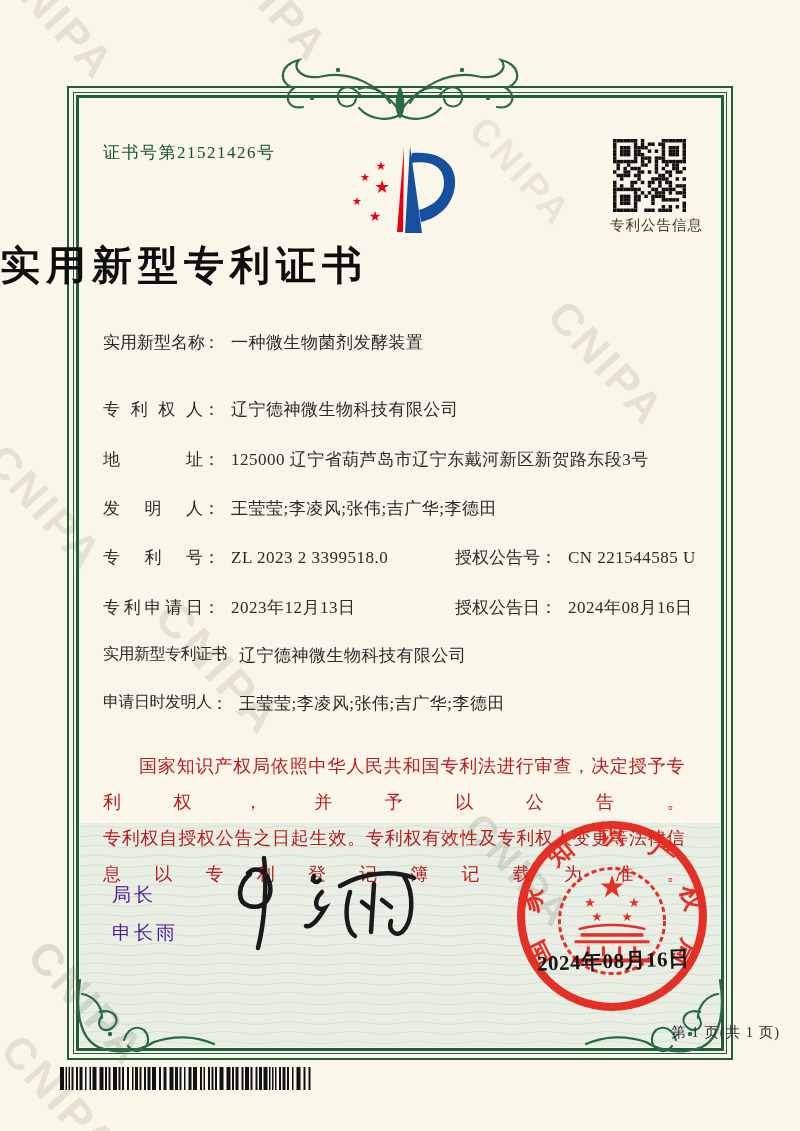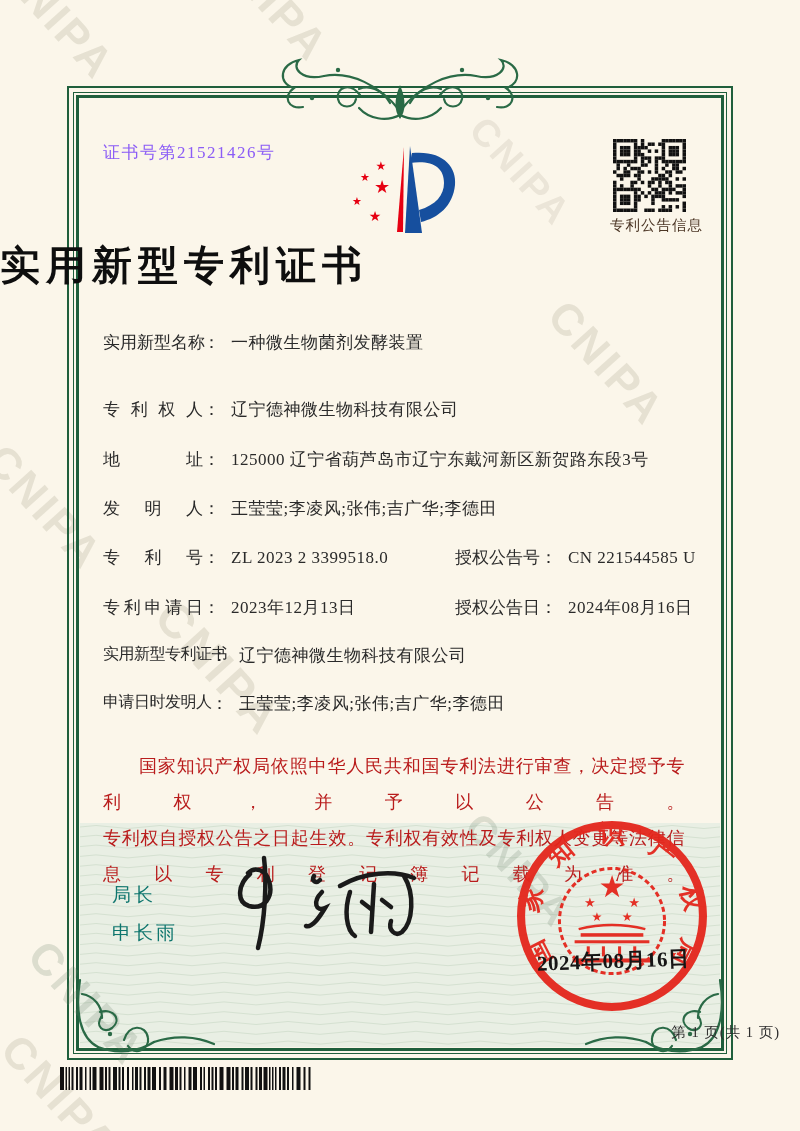--- a/index.html
+++ b/index.html
@@ -16,41 +16,41 @@
   .frame{position:absolute;z-index:3;left:67px;top:86px;width:662px;height:970px;border:2px solid #1f5f3c;}
   .frame-m{position:absolute;inset:4px;border:1px solid #1f5f3c;}
   .frame-i{position:absolute;inset:2px;border:3px solid #1f5f3c;}
   .orn{position:absolute;z-index:4;pointer-events:none;}
 
   
   #band{position:absolute;z-index:1;left:80px;top:823px;width:640px;height:224px;background:#e9efe4;}
 
   
   .content{position:absolute;z-index:5;left:0;top:0;width:100%;height:100%;}
-  #certno{position:absolute;left:103px;top:141px;font-size:17px;letter-spacing:1.5px;color:#8b5cf6;}
+  #certno{position:absolute;left:103px;top:141px;font-size:17px;letter-spacing:1.5px;color:#14532d;}
   #logo{position:absolute;left:342px;top:133px;}
   #qrbox{position:absolute;left:610px;top:139px;width:78px;text-align:center;}
   #qrbox .qlabel{margin-top:0;font-size:14.5px;color:#4b3524;letter-spacing:1px;white-space:nowrap;}
   #title{position:absolute;left:0;top:238px;width:100%;font-size:40px;
          font-weight:bold;letter-spacing:6px;color:#0e0e0e;}
 
   .row{position:absolute;left:103px;font-size:17px;color:#2a2a2a;white-space:nowrap;}
   .lbl{display:inline-block;width:100px;text-align:justify;text-align-last:justify;vertical-align:top;}
   .lbl.wide{width:108px;font-size:16px;letter-spacing:-0.5px;text-align-last:justify;}
   .colon{margin-right:11px;}
   .val{letter-spacing:0.5px;}
   .rcol{position:absolute;left:352px;top:0;white-space:nowrap;}
   .rlbl{display:inline-block;vertical-align:top;}
 
   #statement{position:absolute;left:103px;top:748px;width:582px;font-size:18px;color:#b91c1c;
              line-height:36px;letter-spacing:0.5px;}
   #statement .s1{text-align:justify;text-align-last:justify;text-indent:2em;}
   #statement .s2{text-align:justify;text-align-last:justify;}
 
-  #signer{position:absolute;left:112px;top:876px;font-size:19px;color:#0f766e;letter-spacing:3px;line-height:38px;}
+  #signer{position:absolute;left:112px;top:876px;font-size:19px;color:#4c1d95;letter-spacing:3px;line-height:38px;}
   #autograph{position:absolute;left:222px;top:848px;}
   #seal{position:absolute;left:516px;top:820px;opacity:0.95;}
   #sealdate{position:absolute;left:537px;top:947px;font-size:21px;font-weight:bold;color:#151515;
             letter-spacing:0.5px;transform:rotate(-2deg);white-space:nowrap;}
   #pagenum{position:absolute;left:0;top:1023px;width:780px;text-align:right;font-size:14.5px;color:#2d2d2d;letter-spacing:1px;}
   #barcode{position:absolute;z-index:6;left:60px;top:1067px;}
 </style>
 </head>
 <body>
 

